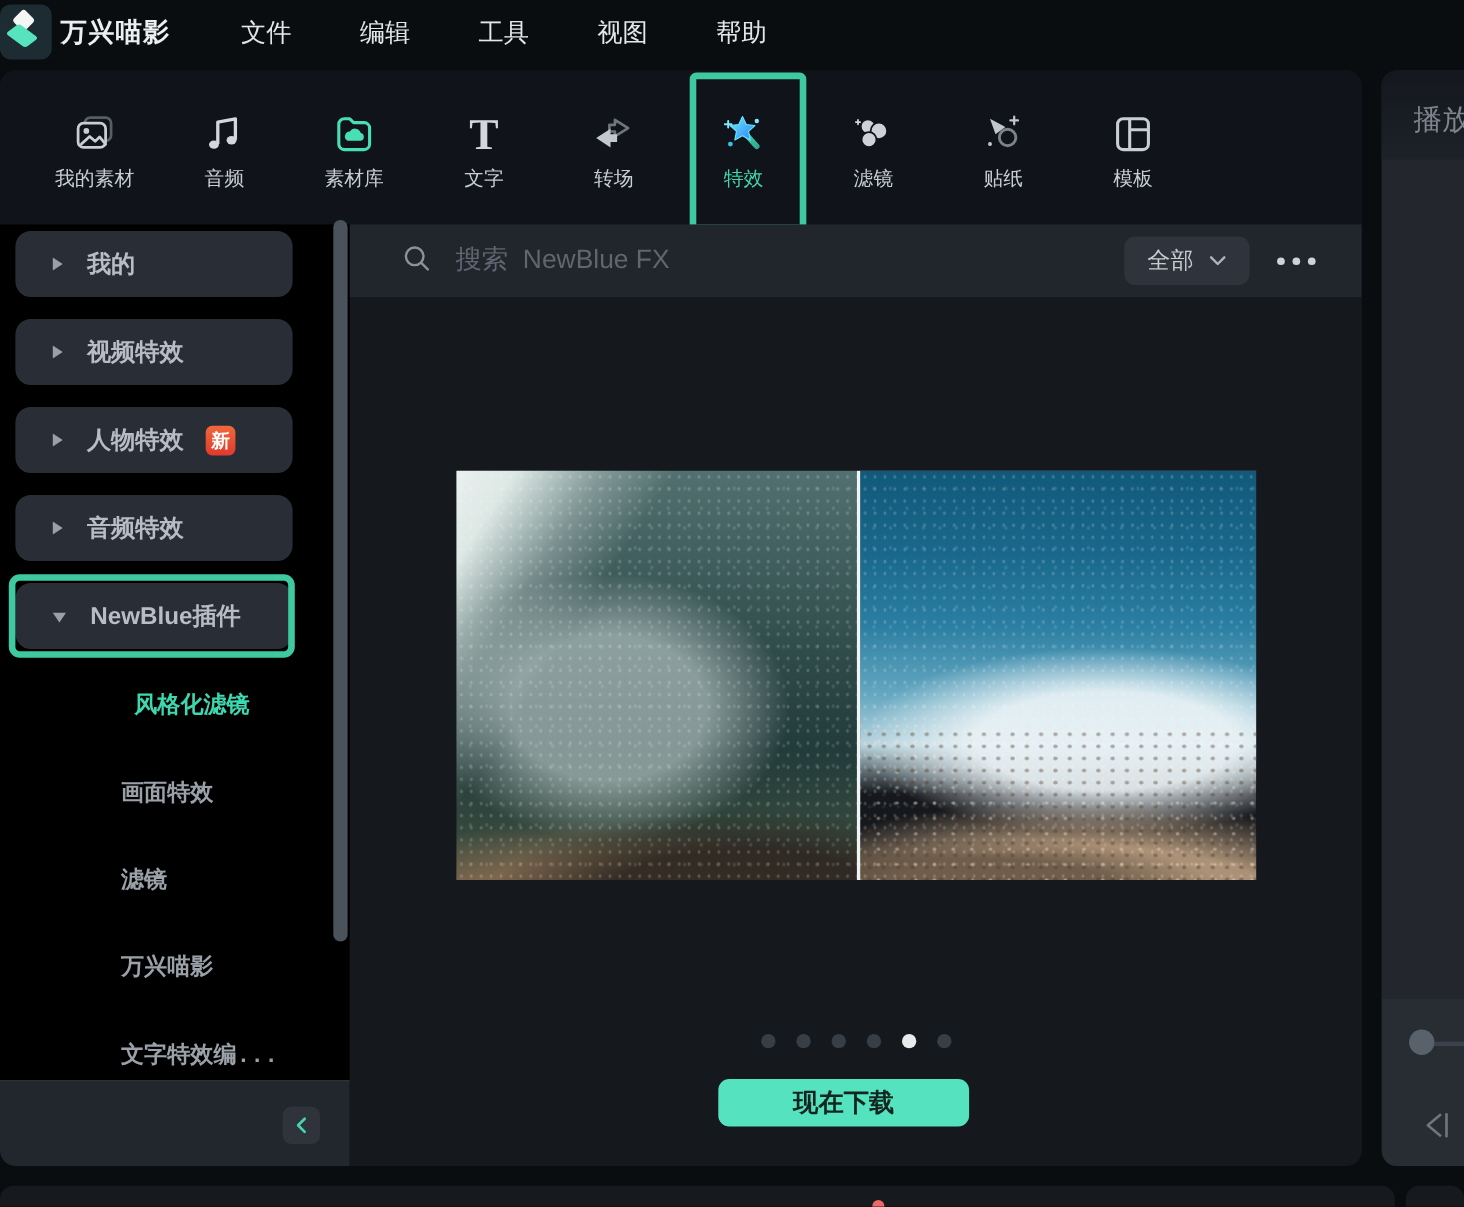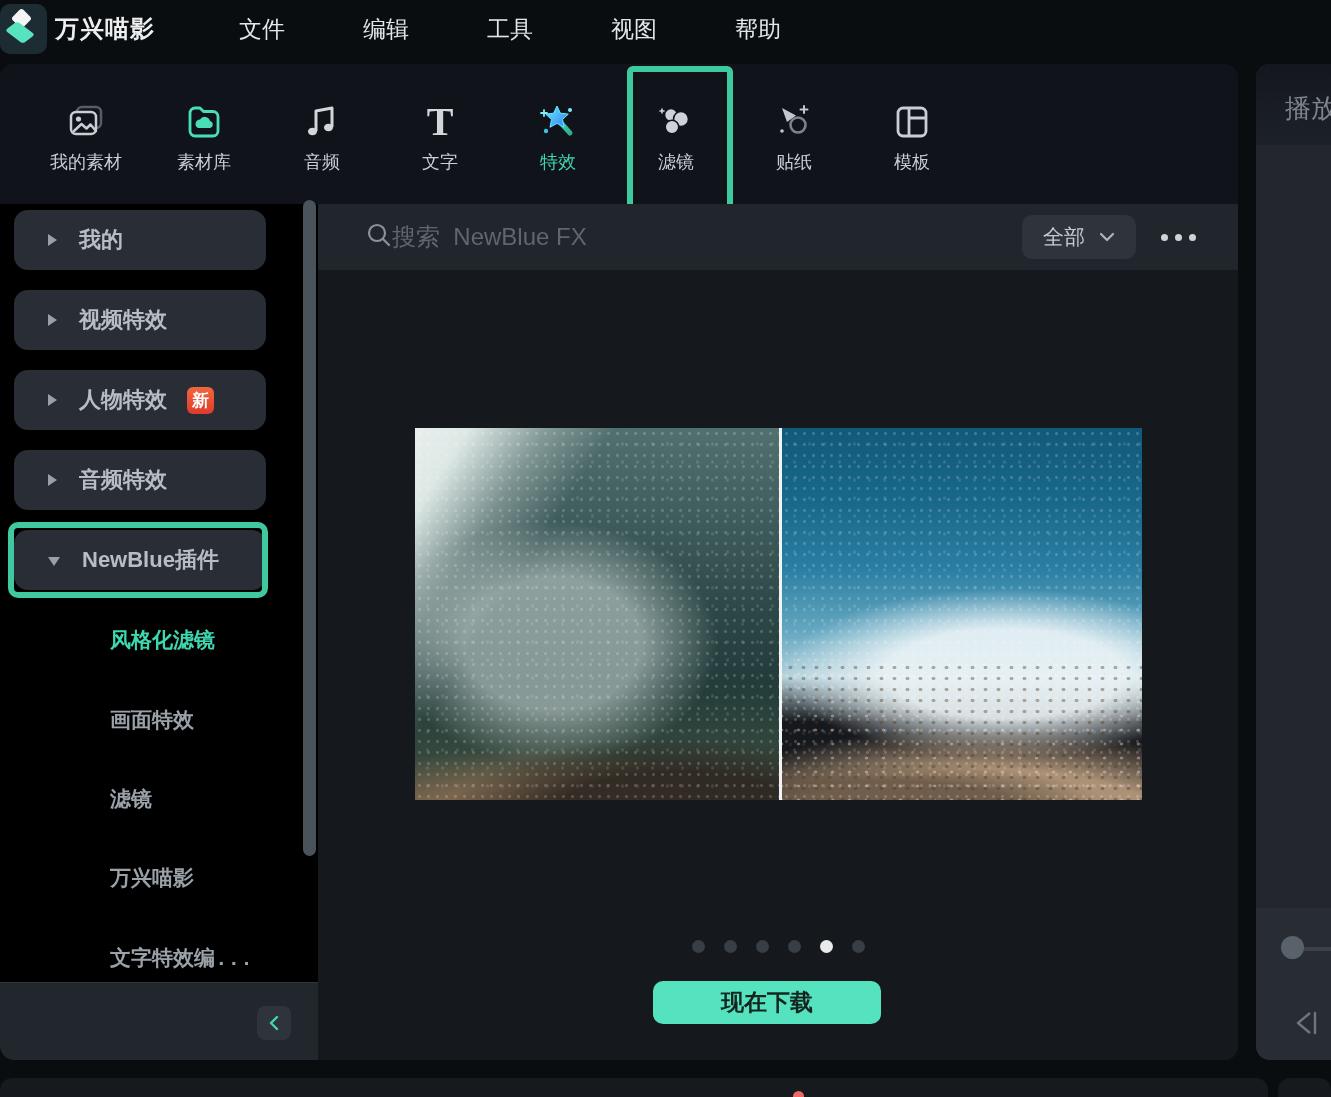--- a/index.html
+++ b/index.html
@@ -6,21 +6,21 @@
   html,body { background:#07090c; }
   body { font-family:"Liberation Sans","DejaVu Sans",sans-serif; width:1331px; height:1097px; overflow:hidden; position:relative; }
   .stage { position:absolute; inset:0; width:1331px; height:1097px; background:#0a0d10; }
 
   
   .menubar { position:absolute; left:0; top:0; width:1331px; height:58px; display:flex; align-items:center; background:#0a0d10; }
   .logo { width:47px; height:50px; border-radius:10px; background:#1d2b33; position:relative; flex:0 0 auto; }
   .logo .diamond-white { position:absolute; left:14px; top:7px; width:15px; height:15px; background:#f4f6f6; border-radius:3px; transform:rotate(45deg); }
   .logo .diamond-teal { position:absolute; left:9px; top:21px; width:22px; height:15px; background:#57e3bd; border-radius:3px; transform:rotate(45deg) skew(-8deg,-8deg); }
   .app-title { color:#eceef0; font-size:24px; font-weight:700; margin-left:8px; letter-spacing:1px; }
-  .menu-items { display:flex; gap:78px; margin-left:84px; }
+  .menu-items { display:flex; gap:62px; margin-left:64px; }
   .menu-item { color:#e4e7ea; font-size:23px; cursor:default; }
 
   
   .main-panel { position:absolute; left:0; top:64px; width:1238px; height:996px; background:#15181d; border-radius:14px; overflow:hidden; }
   .tab-row { position:absolute; left:0; top:0; width:1238px; height:140px; background:#10141a; display:flex; padding-left:27px; }
   .tab { width:118px; height:140px; display:flex; flex-direction:column; align-items:center; justify-content:flex-start; padding-top:36px; cursor:pointer; }
   .tab .tab-icon { height:44px; display:flex; align-items:center; justify-content:center; }
   .tab .tab-label { margin-top:6px; font-size:18px; color:#c9ced4; }
   .tab.active .tab-label { color:#41d6ae; }
   .annotation-effects { position:absolute; left:627px; top:2px; width:106px; height:144px; border:6px solid #3fc9a1; border-radius:6px; pointer-events:none; }
@@ -35,21 +35,21 @@
   .annotation-newblue { position:absolute; left:8px; top:318px; width:260px; height:76px; border:6px solid #3fc9a1; border-radius:10px; pointer-events:none; }
   .sub-item { position:absolute; left:110px; font-size:21px; color:#9aa1a9; font-weight:700; cursor:pointer; white-space:nowrap; }
   .sub-item.selected { color:#3ed8b0; }
   .side-footer { position:absolute; left:0; top:778px; width:318px; height:78px; background:#22262d; border-top:1px solid #31363e; }
   .collapse-btn { position:absolute; left:257px; top:23px; width:34px; height:34px; background:#2f343c; border-radius:8px; display:flex; align-items:center; justify-content:center; cursor:pointer; }
   .side-scrollbar { position:absolute; left:303px; top:136px; width:13px; height:656px; background:#4a525c; border-radius:7px; cursor:grab; }
 
   
   .search-row { position:absolute; left:318px; top:140px; width:920px; height:66px; background:#21262c; display:flex; align-items:center; }
   .search-icon { margin-left:48px; flex:0 0 auto; }
-  .search-input { background:transparent; border:none; outline:none; color:#8a929c; font-size:24px; width:420px; font-family:inherit; }
+  .search-input { margin-left:22px; background:transparent; border:none; outline:none; color:#8a929c; font-size:24px; width:420px; font-family:inherit; }
   .search-input::placeholder { color:#5e6670; opacity:1; }
   .filter-btn { margin-left:auto; height:44px; min-width:114px; background:#2f343c; border-radius:10px; display:flex; align-items:center; justify-content:center; gap:14px; padding:0 16px; cursor:pointer; }
   .filter-label { color:#c6cbd1; font-size:21px; }
   .more-btn { width:60px; display:flex; gap:7px; justify-content:center; align-items:center; cursor:pointer; margin-right:30px; margin-left:12px; }
   .more-btn i { width:7px; height:7px; border-radius:50%; background:#cfd3d8; }
 
   
   .content { position:absolute; left:318px; top:206px; width:920px; height:790px; background:#15181c; }
   .banner { position:absolute; left:97px; top:158px; width:727px; height:372px; display:flex; cursor:pointer; }
   .half { position:relative; width:50%; height:100%; overflow:hidden; }
@@ -119,41 +119,50 @@
             <rect x="5" y="10" width="25" height="22" rx="5" fill="#10141a" stroke="#c9ced4" stroke-width="2.5"></rect>
             <circle cx="12.5" cy="17" r="2.6" fill="#c9ced4"></circle>
             <path d="M8 29 l7.5-7 5 4.5 4-4 5.5 6.5" stroke="#c9ced4" stroke-width="2.5" stroke-linecap="round" stroke-linejoin="round"></path>
           </svg>
         </span>
         <span class="tab-label">我的素材</span>
       </div>
       <div class="tab">
         <span class="tab-icon">
           <svg width="40" height="40" viewBox="0 0 40 40" fill="none">
-            <path d="M6 13 v-2 a5 5 0 0 1 5-5 h5 l3.5 3.5 H29 a5 5 0 0 1 5 5 V29 a5 5 0 0 1-5 5 H11 a5 5 0 0 1-5-5 Z" stroke="#49dfb6" stroke-width="2.8" stroke-linejoin="round"></path>
-            <path d="M14 26 a4.5 4.5 0 0 1 2-8.5 a5.5 5.5 0 0 1 10 1.5 a3.6 3.6 0 0 1 0 7 Z" fill="#49dfb6"></path>
-          </svg>
-        </span>
-        <span class="tab-label">素材库</span>
-      </div>
-      <div class="tab">
-        <span class="tab-icon">
-          <svg width="40" height="40" viewBox="0 0 40 40" fill="none">
             <path d="M14 29 V9 l16-3 v19" stroke="#d3d7db" stroke-width="3" stroke-linejoin="round"></path>
             <ellipse cx="10.5" cy="29.5" rx="4.5" ry="3.8" fill="#d3d7db"></ellipse>
             <ellipse cx="26.5" cy="25.5" rx="4.5" ry="3.8" fill="#d3d7db"></ellipse>
           </svg>
         </span>
         <span class="tab-label">音频</span>
       </div>
       <div class="tab">
         <span class="tab-icon">
+          <svg width="40" height="40" viewBox="0 0 40 40" fill="none">
+            <path d="M6 13 v-2 a5 5 0 0 1 5-5 h5 l3.5 3.5 H29 a5 5 0 0 1 5 5 V29 a5 5 0 0 1-5 5 H11 a5 5 0 0 1-5-5 Z" stroke="#49dfb6" stroke-width="2.8" stroke-linejoin="round"></path>
+            <path d="M14 26 a4.5 4.5 0 0 1 2-8.5 a5.5 5.5 0 0 1 10 1.5 a3.6 3.6 0 0 1 0 7 Z" fill="#49dfb6"></path>
+          </svg>
+        </span>
+        <span class="tab-label">素材库</span>
+      </div>
+      <div class="tab">
+        <span class="tab-icon">
           <span style="font-family:'Liberation Serif','DejaVu Serif',serif;font-size:40px;line-height:40px;color:#d3d7db;font-weight:700;">T</span>
         </span>
         <span class="tab-label">文字</span>
+      </div>
+      <div class="tab">
+        <span class="tab-icon">
+          <svg width="42" height="40" viewBox="0 0 42 40" fill="none">
+            <path d="M22 7 l12 7.5 -12 7.5 v-4.5 h-5 v-6 h5 Z" stroke="#6e757e" stroke-width="2.4" stroke-linejoin="round"></path>
+            <path d="M18 15 L5 23.5 18 32 v-5 h6 v-7 h-6 Z" fill="#c3c8ce"></path>
+          </svg>
+        </span>
+        <span class="tab-label">转场</span>
       </div>
       <div class="tab active">
         <span class="tab-icon">
           <svg width="42" height="42" viewBox="0 0 42 42" fill="none">
             <defs>
               <linearGradient id="starg" x1="8" y1="8" x2="30" y2="28" gradientUnits="userSpaceOnUse">
                 <stop stop-color="#67e6ff"></stop>
                   <stop offset="1" stop-color="#2f7ef0"></stop>
               </linearGradient>
               <linearGradient id="wandg" x1="24" y1="22" x2="34" y2="33" gradientUnits="userSpaceOnUse">
@@ -221,21 +230,21 @@
       <div class="side-card" style="top:246px;">
         <span class="tri-right"></span>
         <span class="side-label">音频特效</span>
       </div>
       <div class="side-card" style="top:326px;">
         <span class="tri-down"></span>
         <span class="side-label">NewBlue插件</span>
       </div>
       <div class="annotation-newblue"></div>
 
-      <div class="sub-item selected" style="top:422px;">风格化滤镜</div>
+      <div class="sub-item selected" style="top:422px;margin-left:12px;">风格化滤镜</div>
       <div class="sub-item" style="top:502px;">画面特效</div>
       <div class="sub-item" style="top:581px;">滤镜</div>
       <div class="sub-item" style="top:660px;">万兴喵影</div>
       <div class="sub-item" style="top:740px;font-family:Liberation Mono, monospace;">文字特效编...</div>
 
       <div class="side-footer">
         <div class="collapse-btn">
           <svg width="14" height="16" viewBox="0 0 14 16" fill="none">
             <path d="M10 2 L4 8 l6 6" stroke="#45d6ae" stroke-width="2.4" stroke-linecap="round" stroke-linejoin="round"></path>
           </svg>

